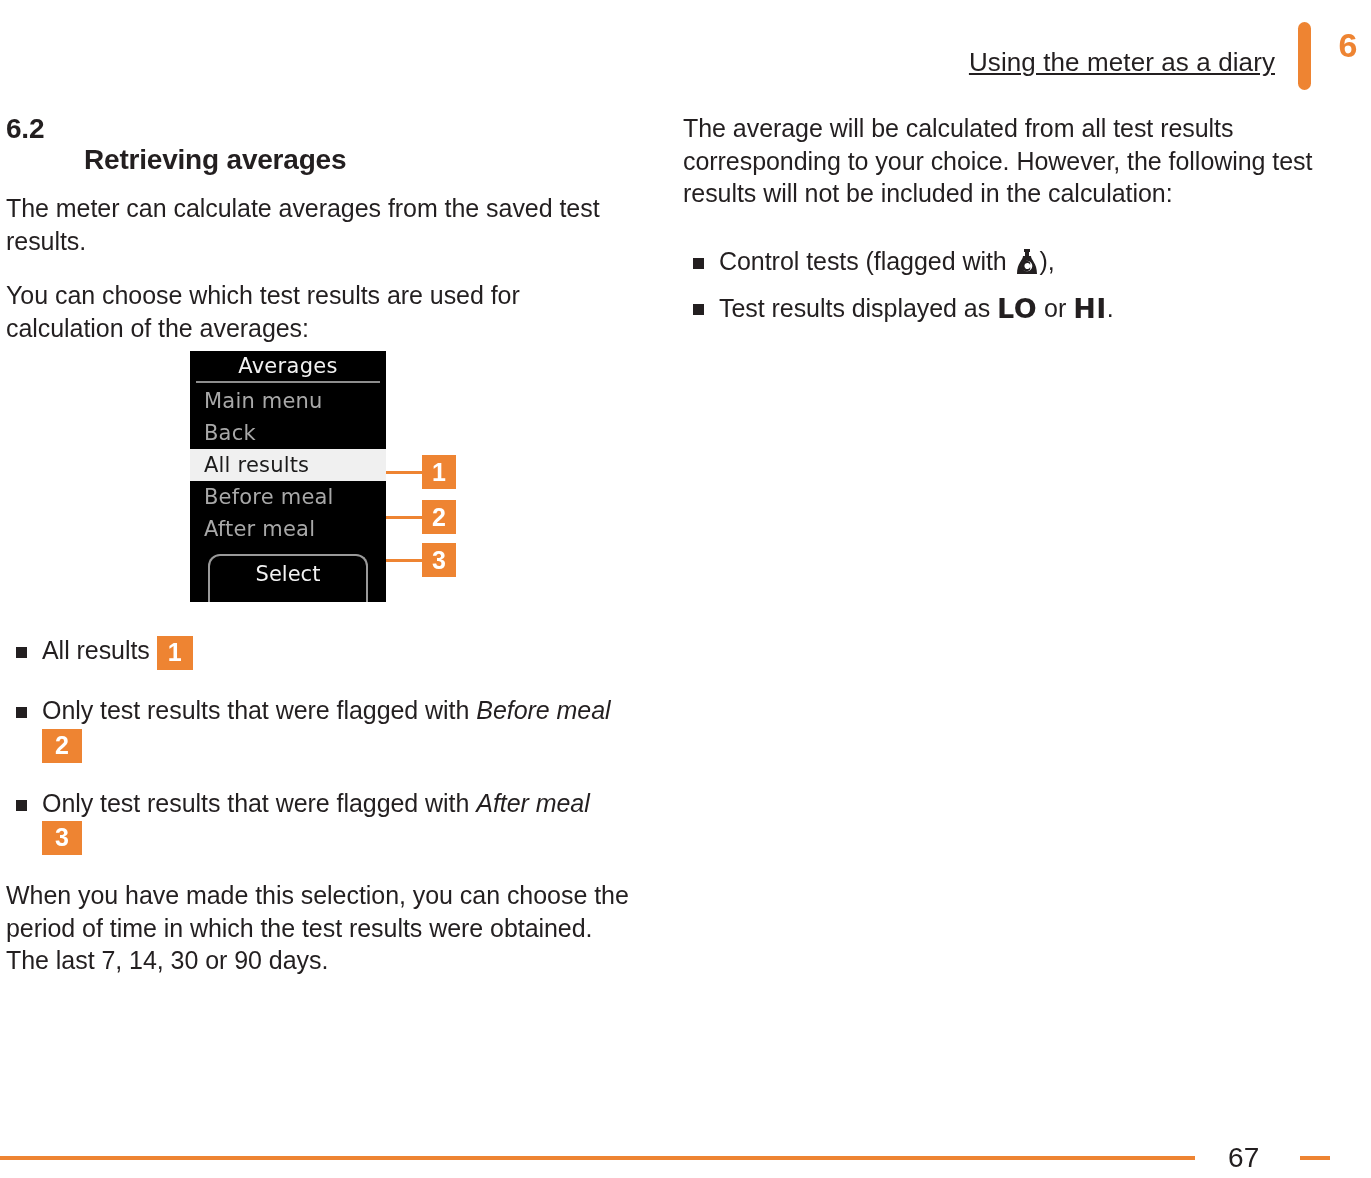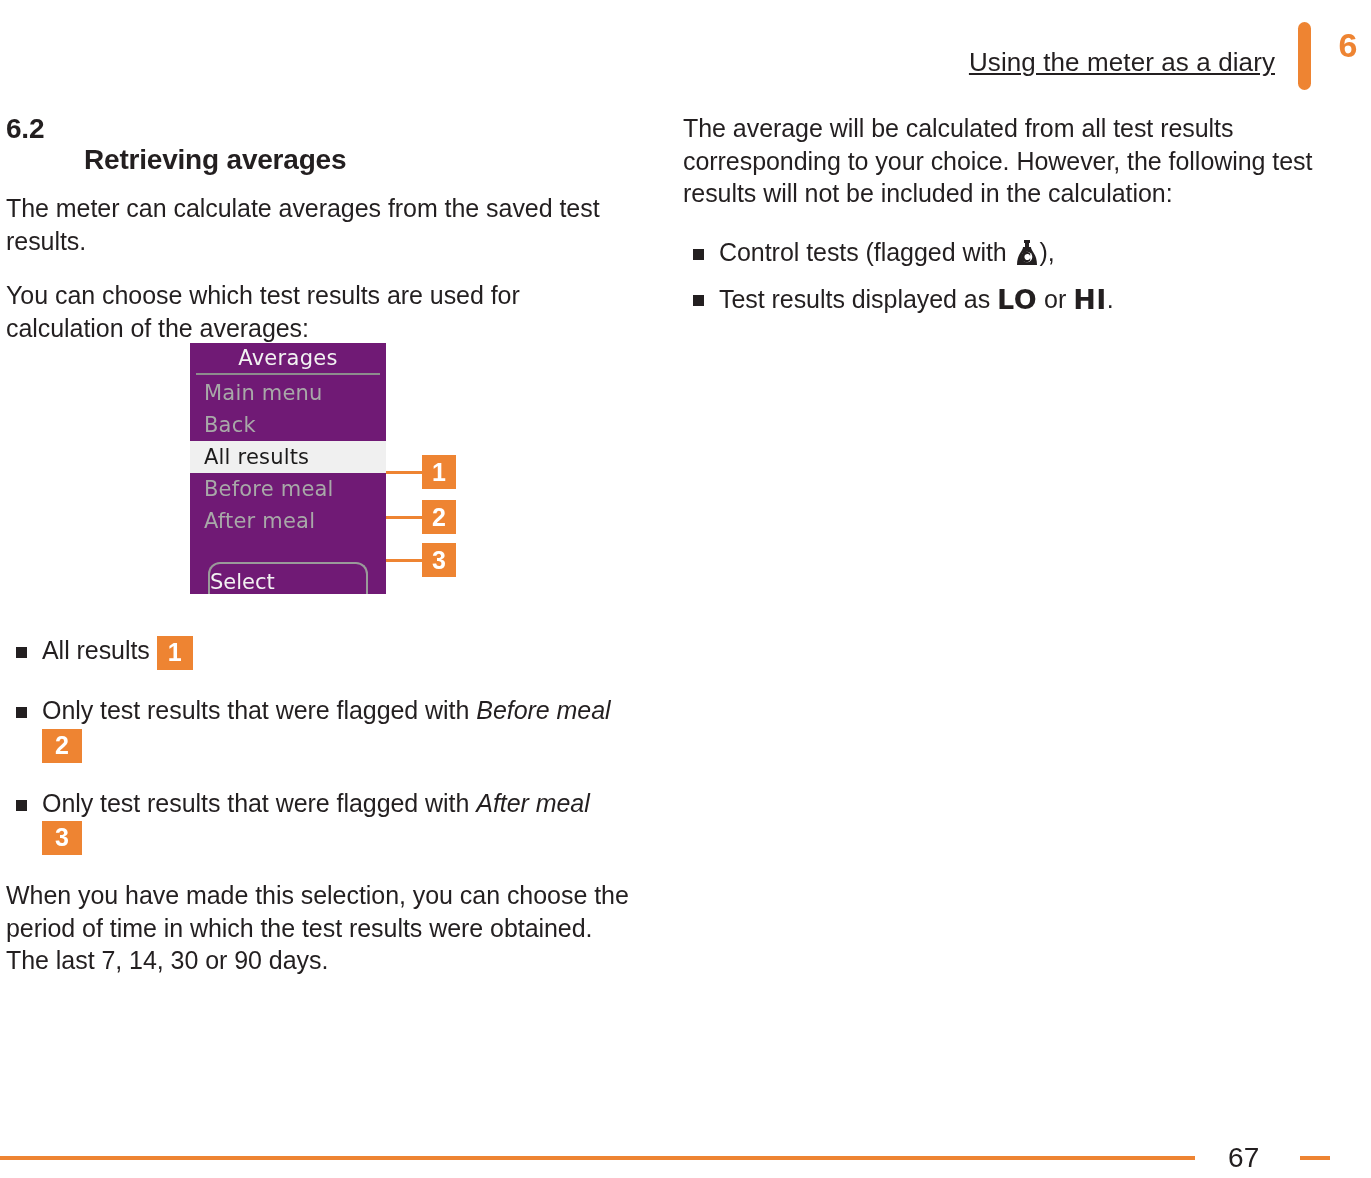--- a/index.html
+++ b/index.html
@@ -82,21 +82,21 @@
   }
   .heading-text { display: inline-block; margin-top: 31px; }
 
   p.body-text {
     margin: 0 0 22px 0;
     font-size: 25px;
     line-height: 1.30;
     letter-spacing: -0.05px;
     color: #231f20;
   }
-  p.body-text.tight { margin-bottom: 26px; }
+  p.body-text.tight { margin-bottom: 35px; }
 
   
   ul.bullets {
     list-style: none;
     margin: 0;
     padding: 0;
   }
   ul.bullets li {
     position: relative;
     padding-left: 36px;
@@ -140,24 +140,24 @@
   .lcd-figure {
     position: absolute;
     left: 190px;
     top: 343px;
     width: 196px;
     height: 251px;
   }
   .lcd {
     position: absolute;
     left: 0;
-    top: 0;
+    top: 8px;
     width: 196px;
     height: 251px;
-    background: #701a75;
+    background: #000000;
     overflow: hidden;
   }
   .lcd-title {
     height: 30px;
     line-height: 30px;
     text-align: center;
     color: #f2f2f2;
     font-size: 21px;
     font-family: "DejaVu Sans", sans-serif;
     letter-spacing: 0.3px;
@@ -179,27 +179,28 @@
   }
   .lcd-row.selected {
     background: #f0f0f0;
     color: #1c1b1b;
   }
   .lcd-softkey {
     position: absolute;
     left: 18px;
     bottom: 0;
     width: 160px;
-    height: 32px;
+    height: 48px;
     border: 2px solid #9a9a9a;
     border-bottom: none;
     border-radius: 12px 12px 0 0;
     color: #f2f2f2;
     font-size: 21px;
     font-family: "DejaVu Sans", sans-serif;
+    text-align: center;
     line-height: 36px;
     box-sizing: border-box;
   }
 
   
   .callout {
     position: absolute;
     left: 196px;
     display: flex;
     align-items: center;

